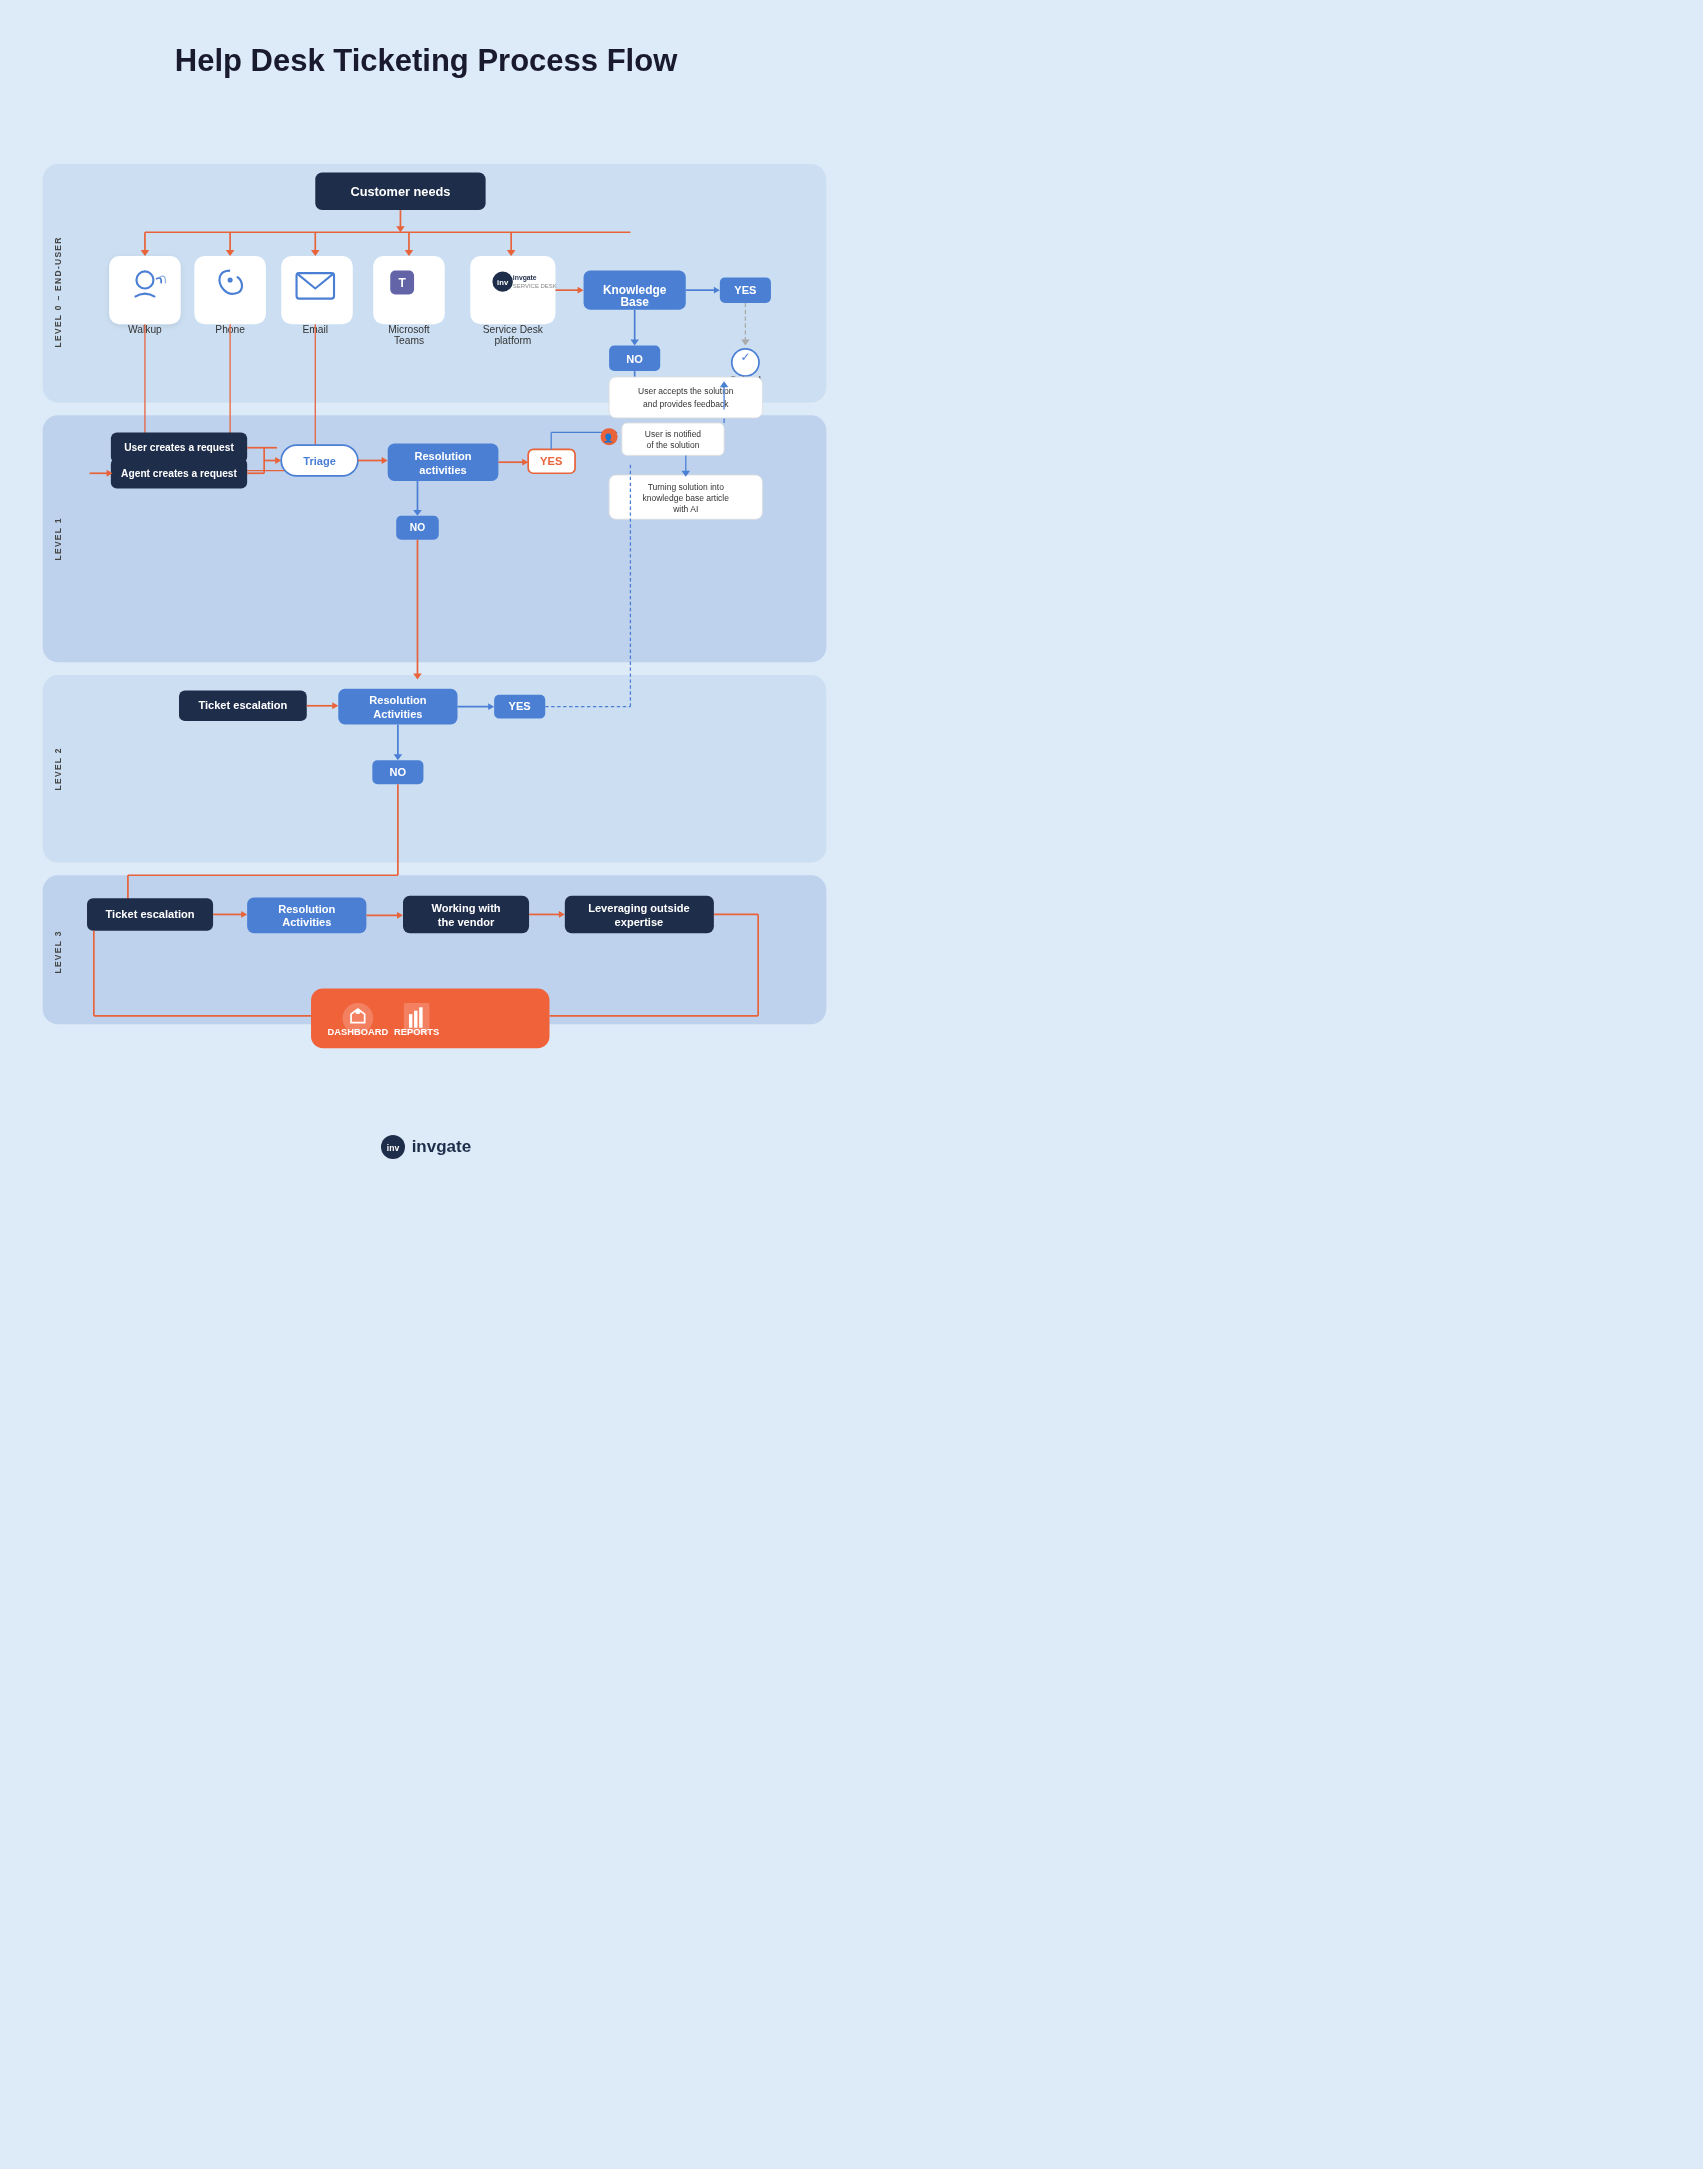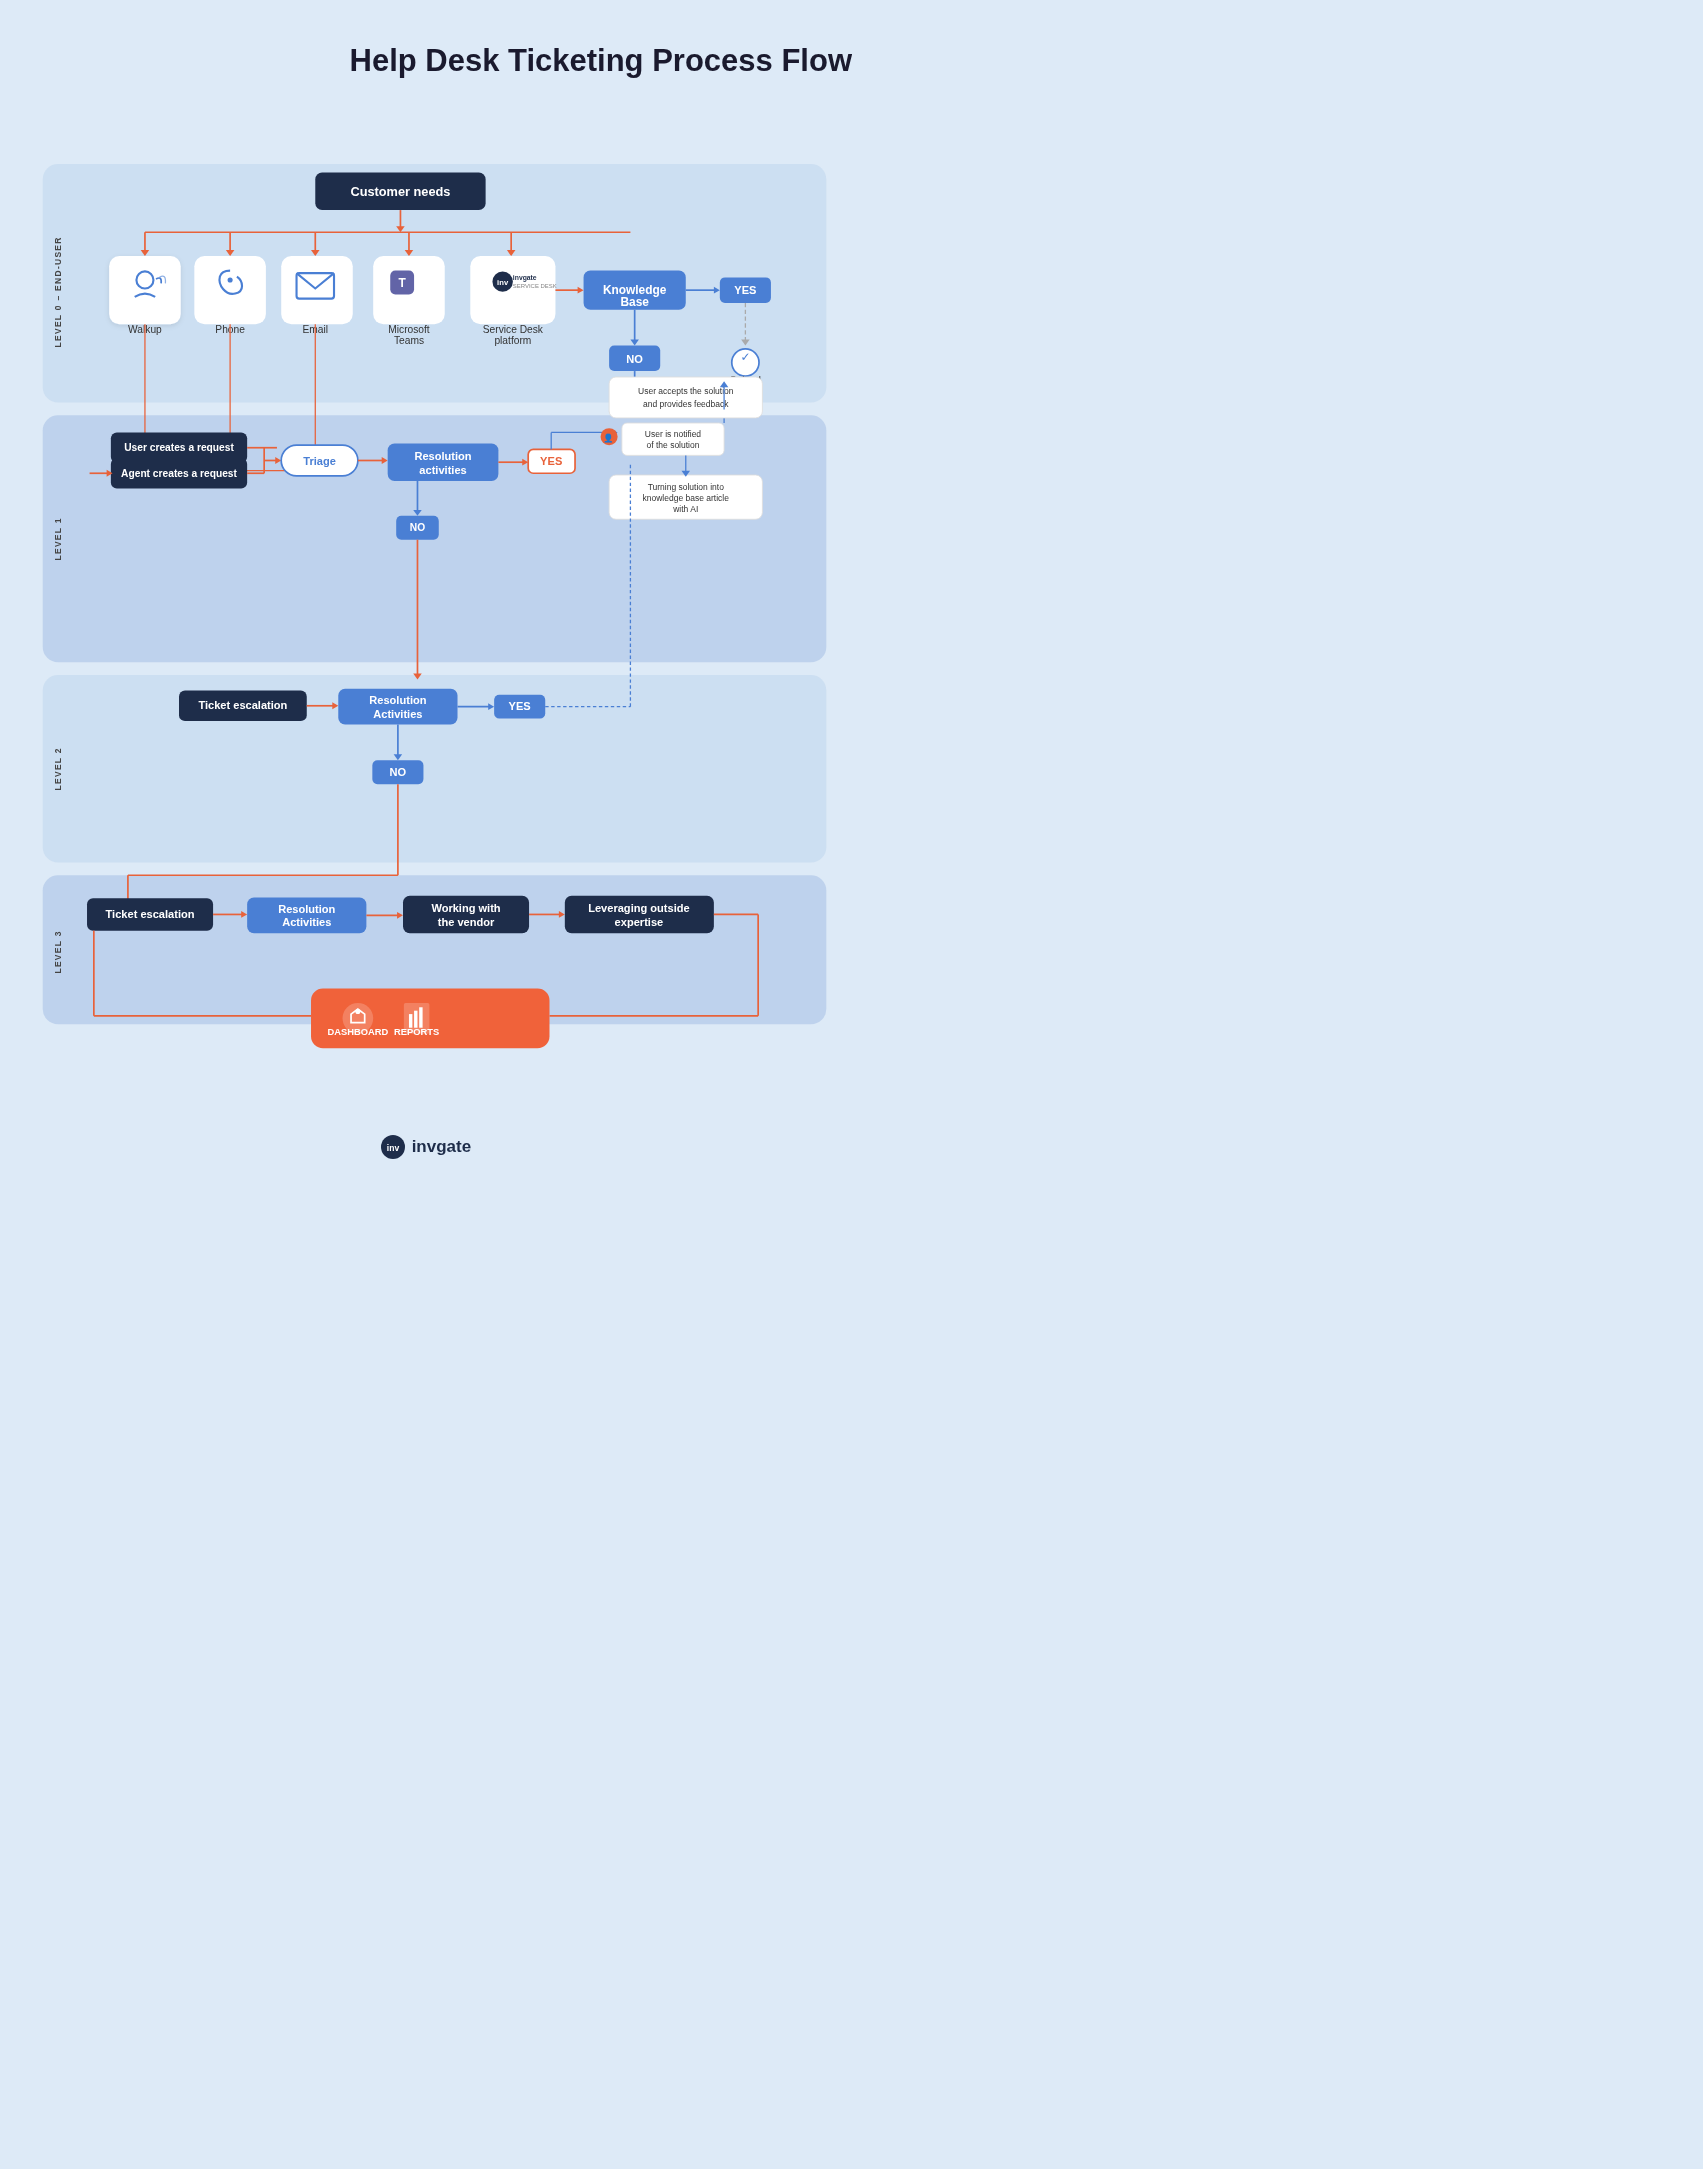--- a/index.html
+++ b/index.html
@@ -13,21 +13,21 @@
     }
 
     .page-wrapper {
       width: 852px;
       background: #ddeaf7;
       position: relative;
       padding: 25.6px 0 51px 0;
     }
 
     .title {
-      text-align: right;
+      text-align: center;
       font-size: 31px;
       font-weight: 800;
       color: #1a1a2e;
       margin-bottom: 25.6px;
       padding: 17px 0 8.5px 0;
     }
 
     
     .diagram-svg {
       display: block;

